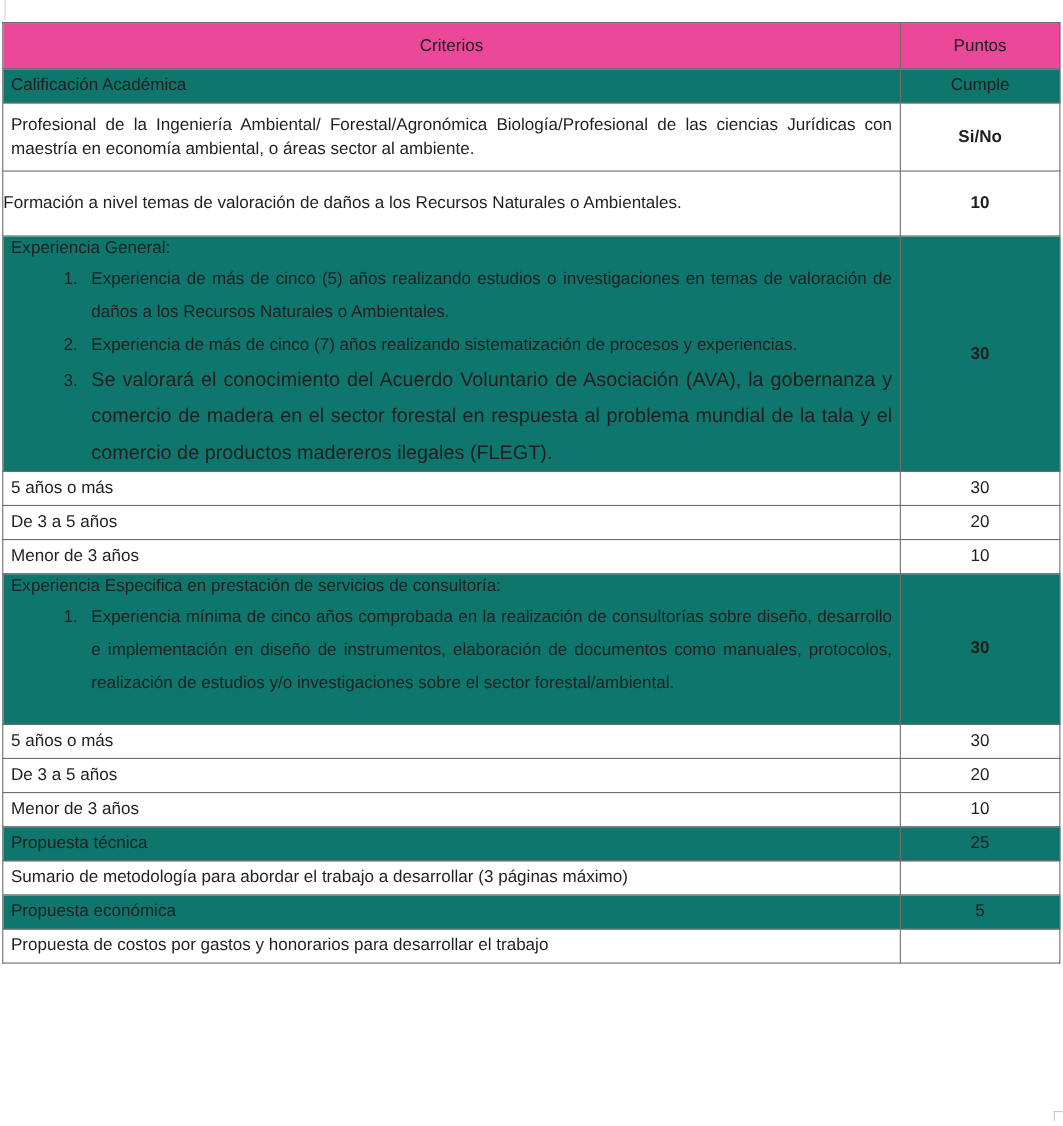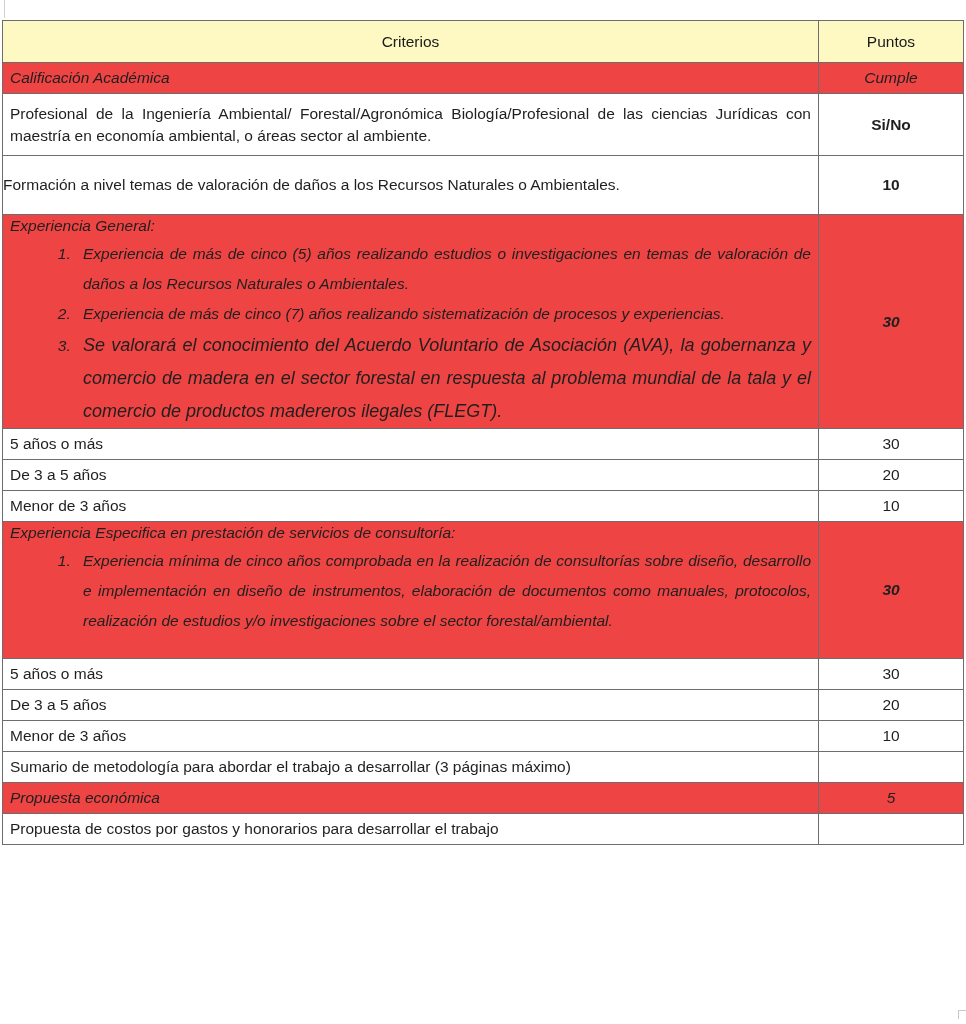--- a/index.html
+++ b/index.html
@@ -7,23 +7,23 @@
          font-family: "Liberation Sans", sans-serif; color: #1f1f1f; }
   .page-corner { position: absolute; left: 0; top: 0; width: 4px; height: 18px;
                  border-right: 1px solid #d0d0d0; }
   .page-corner-br { position: absolute; left: 958px; top: 1010px; width: 8px; height: 8px;
                     border-left: 1px solid #c8c8c8; border-top: 1px solid #c8c8c8; }
   table.crit { position: absolute; left: 2px; top: 20px; width: 961px;
                border-collapse: collapse; table-layout: fixed; }
   table.crit td, table.crit th { border: 1px solid #6d6d6d; padding: 0 7px;
                font-size: 15.5px; line-height: 22px; vertical-align: middle; }
   col.c1 { width: 816px; } col.c2 { width: 145px; }
-  th.hdr { background: #fef9c3; color: #1a1a1a; font-weight: normal; height: 41px;
+  th.hdr { background: #ec4899; color: #1a1a1a; font-weight: normal; height: 41px;
            text-align: center; font-size: 16px; }
-  tr.shade td { background: #ef4444; font-style: italic; }
+  tr.shade td { background: #0f766e; }
   td.pts { text-align: center; }
   td.bold { font-weight: bold; margin-left: 37px; }
   tr.row-std td { height: 30px; }
   tr.row-tall2 td { height: 61px; }
   .just { text-align: justify; text-align-last: left; line-height: 30px; }
   .formacion { margin-left: -7px; line-height: 22px; }
   td.top { vertical-align: top; padding-top: 4px; }
   ol.crit-list { margin: 2px 0 0 0; padding-left: 65px; }
   ol.crit-list li { text-align: justify; line-height: 30px; padding-left: 8px; }
   ol.crit-list li.big { font-size: 18px; line-height: 33px; }
@@ -105,20 +105,24 @@
   </tr>
   <tr class="row-std">
     <td>De 3 a 5 años</td>
     <td class="pts">20</td>
   </tr>
   <tr class="row-std">
     <td>Menor de 3 años</td>
     <td class="pts">10</td>
   </tr>
 
+  <tr class="shade row-std">
+    <td>Propuesta técnica</td>
+    <td class="pts">25</td>
+  </tr>
   <tr class="row-std">
     <td>Sumario de metodología para abordar el trabajo a desarrollar (3 páginas máximo)</td>
     <td class="pts"></td>
   </tr>
 
   <tr class="shade row-std">
     <td>Propuesta económica</td>
     <td class="pts">5</td>
   </tr>
   <tr class="row-std">

